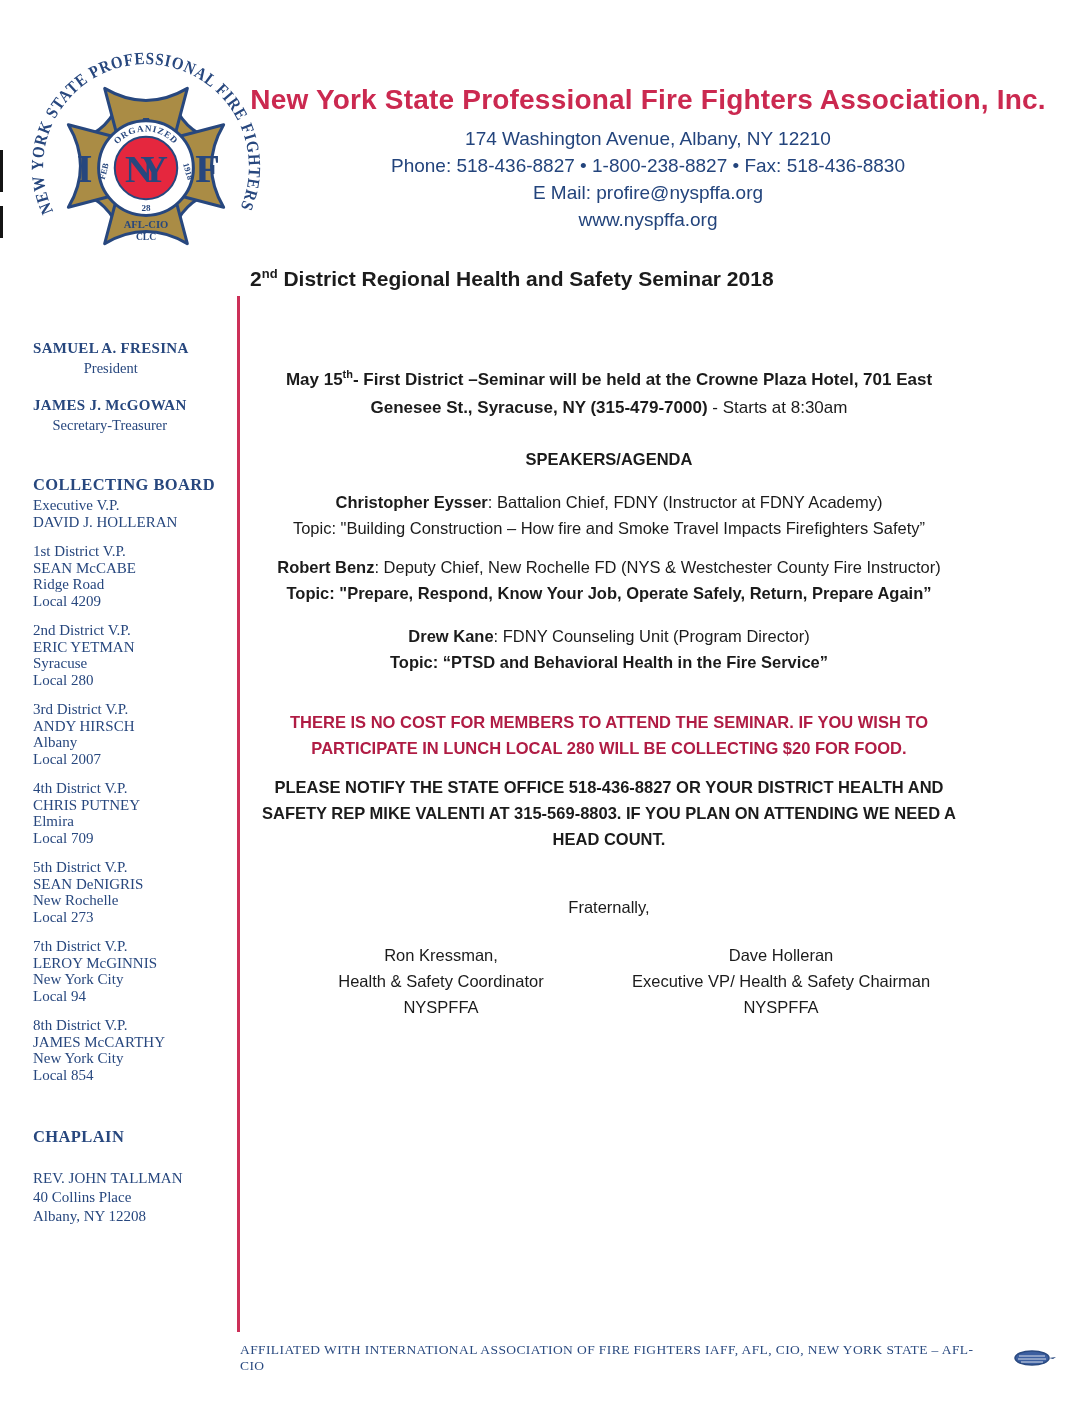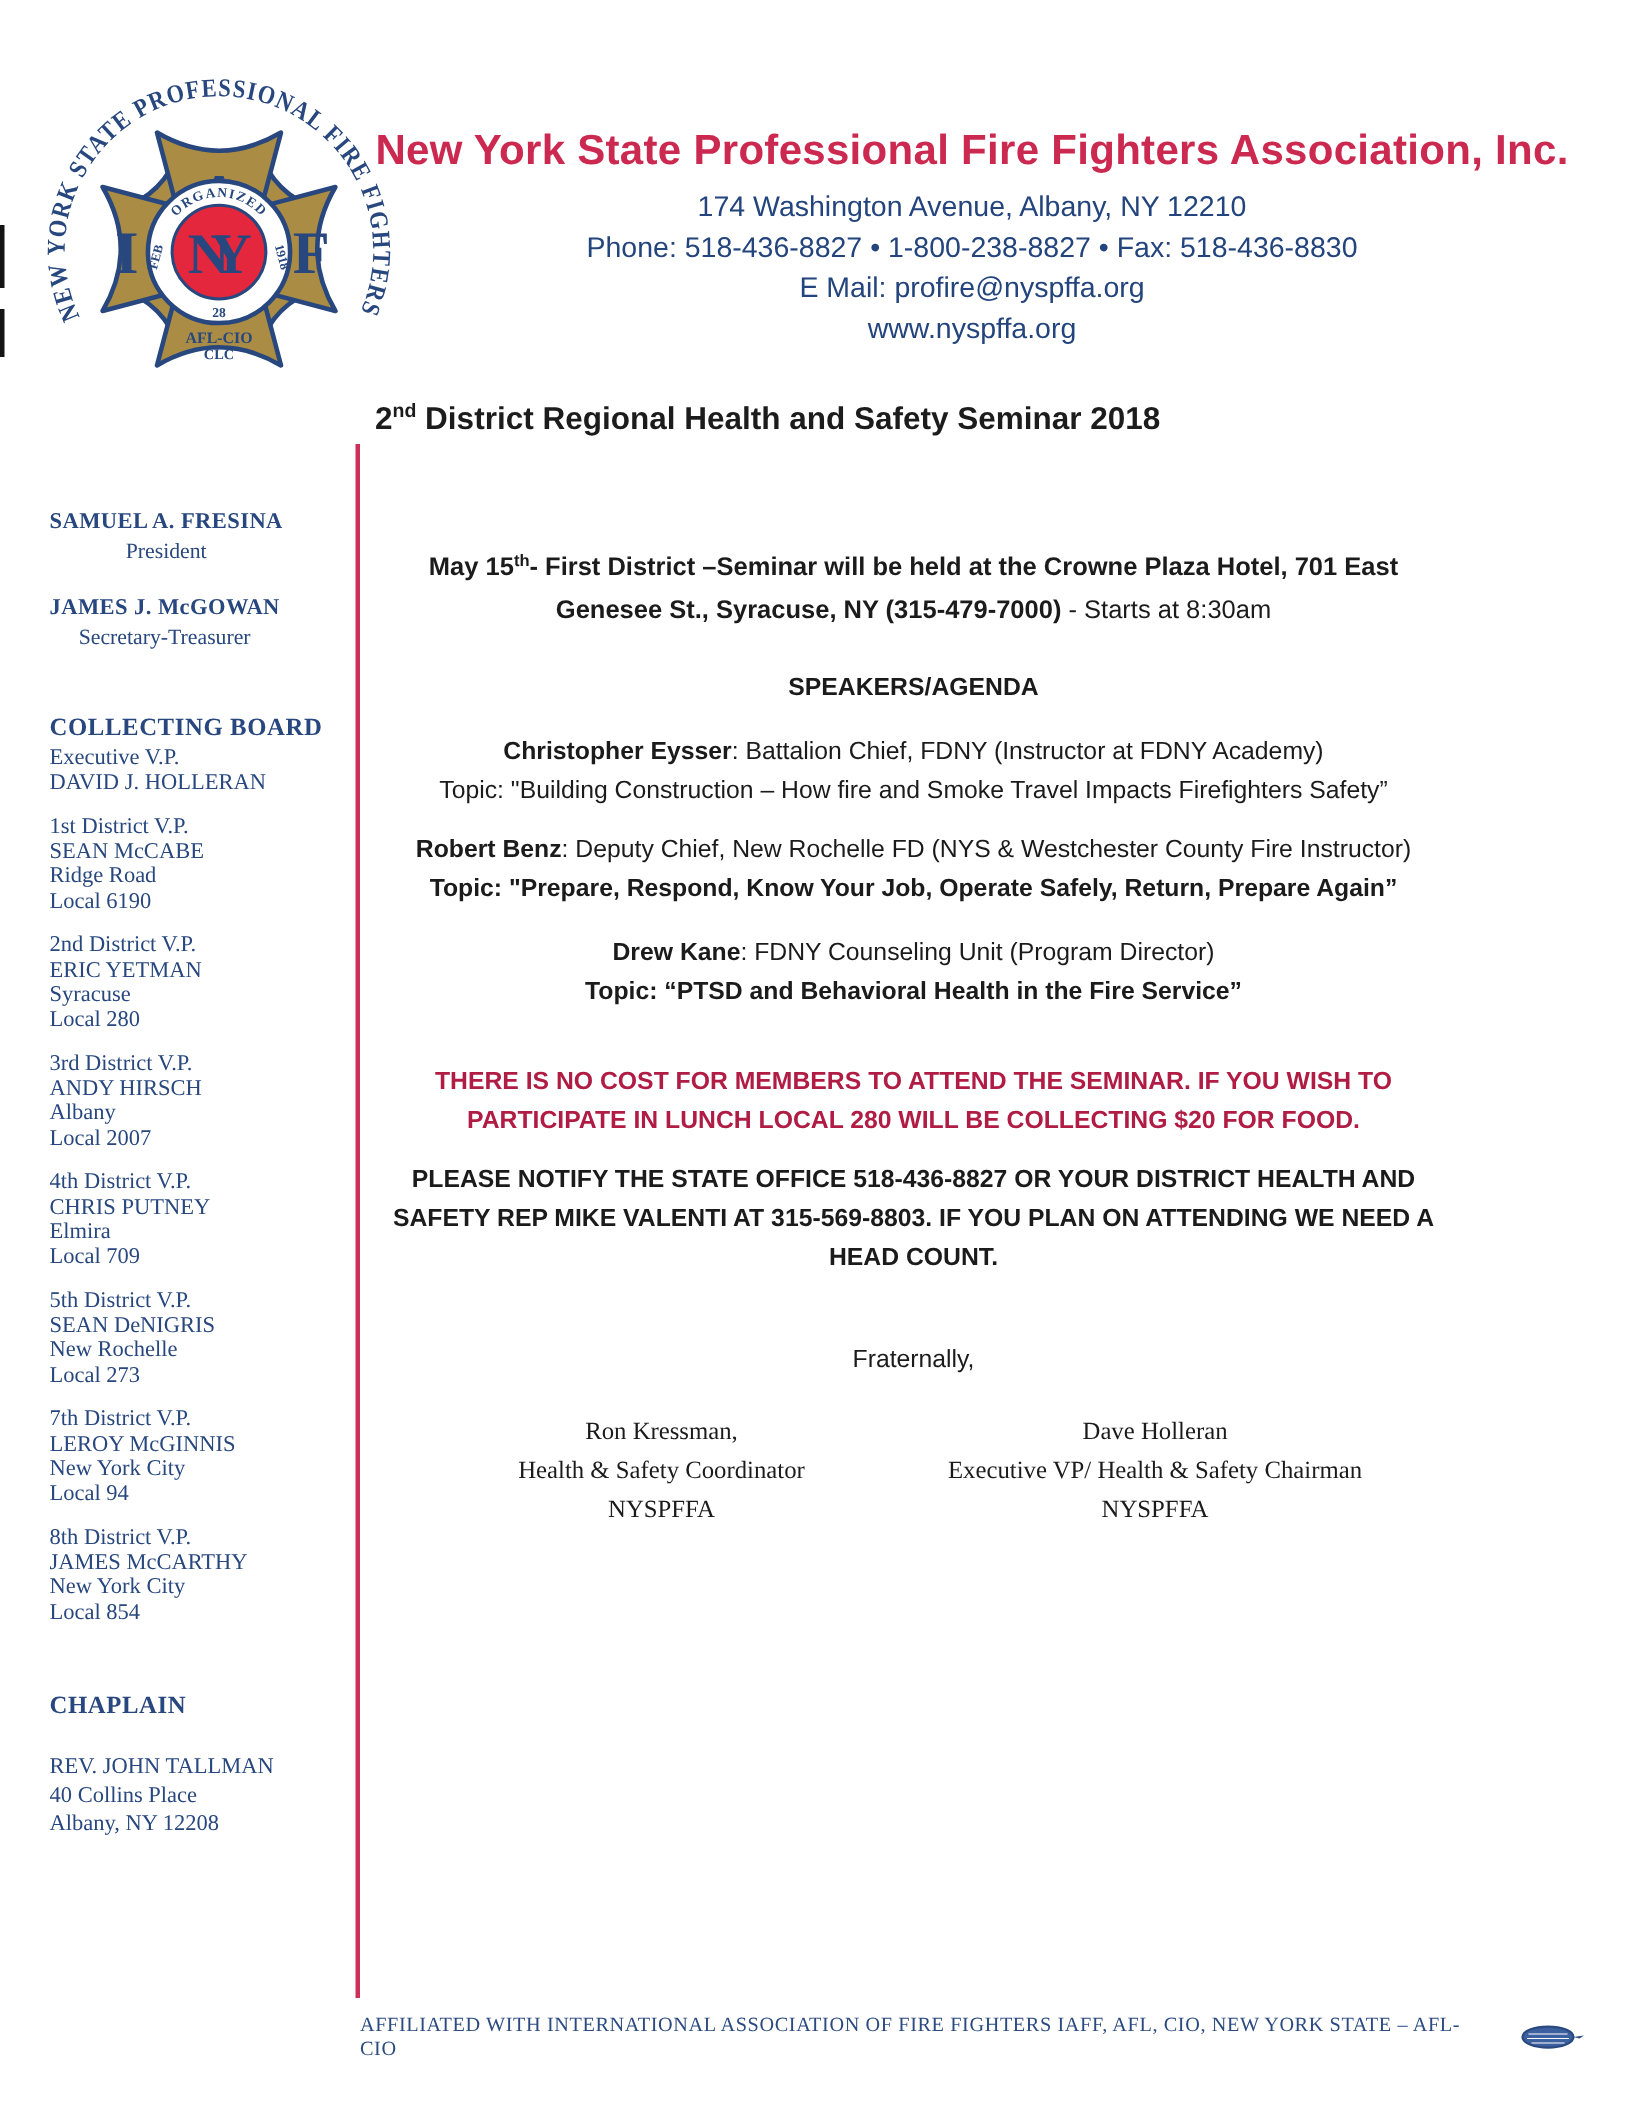--- a/index.html
+++ b/index.html
@@ -58,21 +58,21 @@
   .section-head { font-weight:bold; margin-top:24px; }
   .speaker { margin-top:17px; }
   .speaker.sp2 { margin-top:13px; }
   .speaker-name { font-weight:bold; }
   .topic-bold { font-weight:bold; }
   .warning { color:#b01c44; font-weight:bold; margin-top:34px; }
   .notify { font-weight:bold; margin-top:13px; }
   .closing { margin-top:42px; }
   .sigs { display:flex; margin-top:22px; }
   .sig-col.c1 { width:382px; }
-  .sig-line { line-height:26px;font-family:Liberation Serif, serif; }
+  .sig-line { line-height:26px; }
 
   
   .footer {
     position:absolute; left:240px; top:1342px; width:818px;
     display:flex; justify-content:center; align-items:center; gap:16px;
     font-family:"Liberation Serif", serif; color:#2a4a80;
     font-size:13.5px; letter-spacing:.4px;
   }
   .union-bug { flex:0 0 auto; }
 </style>
@@ -171,21 +171,21 @@
     <div class="board-heading">COLLECTING BOARD</div>
     <div class="exec-vp">
       <div class="side-line">Executive V.P.</div>
       <div class="side-line">DAVID J. HOLLERAN</div>
     </div>
 
     <div class="district">
       <div class="side-line">1st District V.P.</div>
       <div class="side-line">SEAN McCABE</div>
       <div class="side-line">Ridge Road</div>
-      <div class="side-line">Local 6190</div>
+      <div class="side-line">Local 4209</div>
     </div>
     <div class="district">
       <div class="side-line">2nd District V.P.</div>
       <div class="side-line">ERIC YETMAN</div>
       <div class="side-line">Syracuse</div>
       <div class="side-line">Local 280</div>
     </div>
     <div class="district">
       <div class="side-line">3rd District V.P.</div>
       <div class="side-line">ANDY HIRSCH</div>

